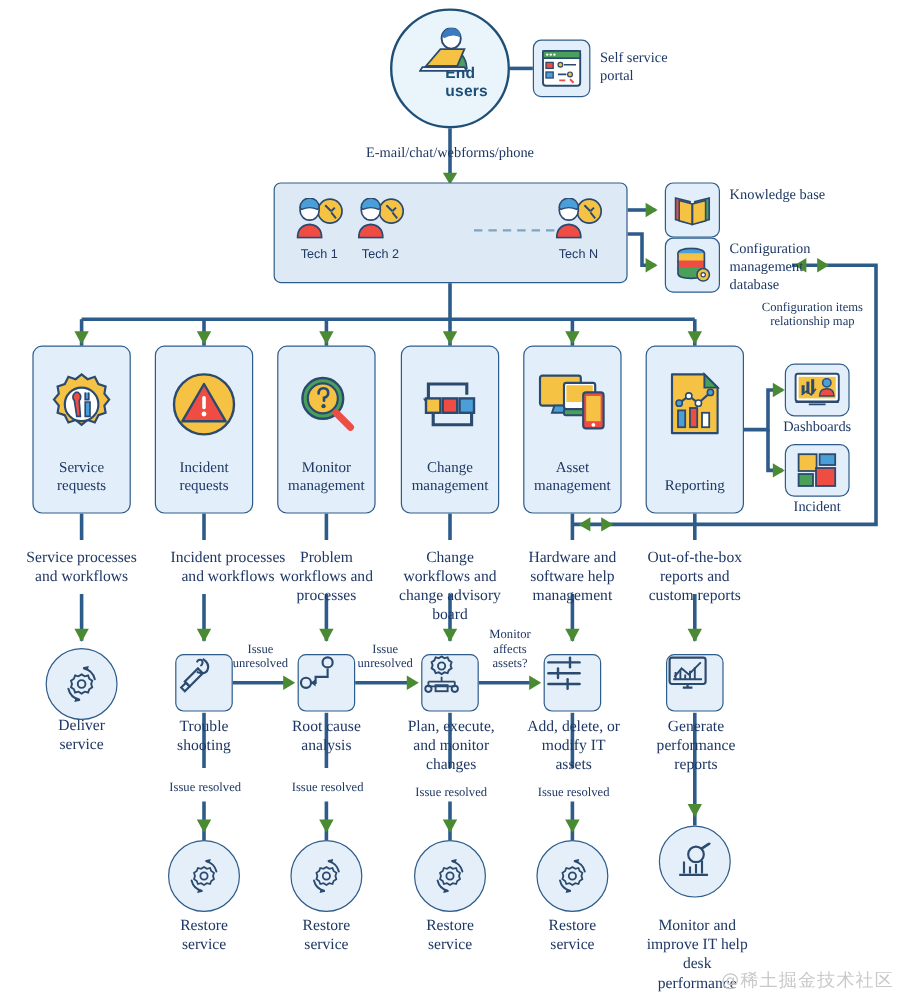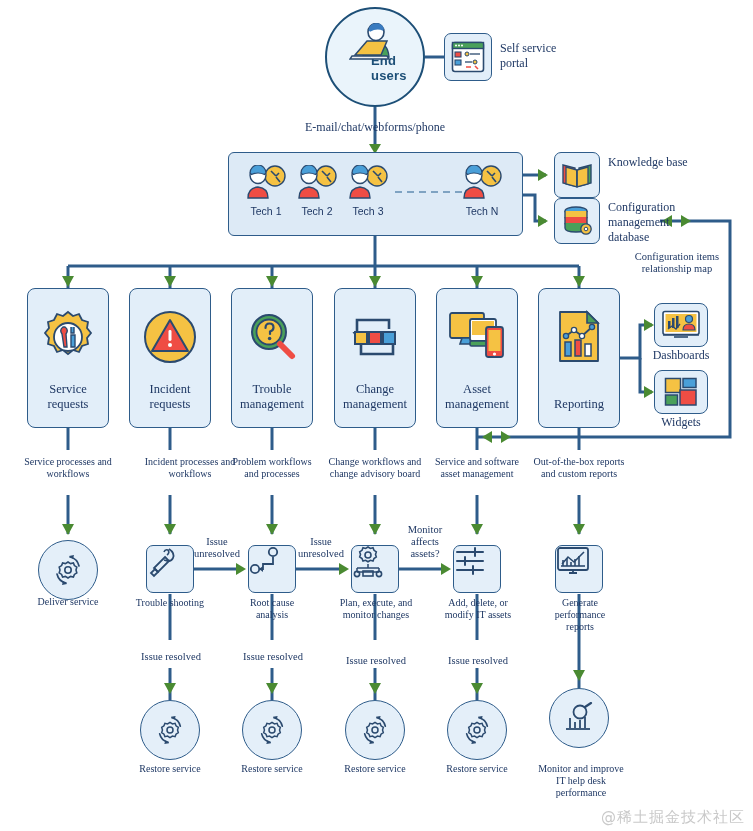--- a/index.html
+++ b/index.html
@@ -53,21 +53,21 @@
   .tech{position:absolute;top:12px;width:50px;text-align:center;}
   .tech .tname{
     font-family:"Liberation Sans",sans-serif;font-size:10.5px;color:#1f3864;
     margin-top:2px;
   }
 
   
   .txt{position:absolute;font-size:12px;line-height:1.2;color:#1f3864;text-align:center;}
   .txtL{position:absolute;font-size:12px;line-height:1.25;color:#1f3864;text-align:left;}
   .small{font-size:10.5px;line-height:1.15;}
-  .cap{font-size:10px;line-height:1.22;}
+  .cap{font-size:13px;line-height:1.22;}
 
   .watermark{
     position:absolute;right:8px;bottom:4px;
     font-size:15px;color:#c9c9c9;font-family:"DejaVu Sans",sans-serif;
     letter-spacing:1px;
   }
   .icon{display:block;}
 </style>
 </head>
 <body>
@@ -228,30 +228,20 @@
     <div class="tech" style="left:63px;">
       <svg width="46" height="34" viewBox="0 0 46 34">
         <circle cx="32" cy="11" r="10" fill="#f5c243" stroke="#2b4a6f" stroke-width="1.4"></circle>
         <path d="M28,6 l5,5 M33,12 l4,5 M36,8 l-3,3" stroke="#2b4a6f" stroke-width="1.6" fill="none"></path>
         <ellipse cx="15" cy="10" rx="8" ry="8.5" fill="#fff" stroke="#2b4a6f" stroke-width="1.4"></ellipse>
         <path d="M7,8 a8,8 0 0 1 16,0 l-1.5,1.5 q-6.5,-3 -13,0z" fill="#4a9fd8" stroke="#2b4a6f" stroke-width="1.2"></path>
         <path d="M5,33 q0,-10 10,-11 q10,1 10,11z" fill="#ef4d44" stroke="#2b4a6f" stroke-width="1.4"></path>
       </svg>
       <div class="tname">Tech 2</div>
     </div>
-    <div class="tech" style="left:114px;">
-      <svg width="46" height="34" viewBox="0 0 46 34">
-        <circle cx="32" cy="11" r="10" fill="#f5c243" stroke="#2b4a6f" stroke-width="1.4"></circle>
-        <path d="M28,6 l5,5 M33,12 l4,5 M36,8 l-3,3" stroke="#2b4a6f" stroke-width="1.6" fill="none"></path>
-        <ellipse cx="15" cy="10" rx="8" ry="8.5" fill="#fff" stroke="#2b4a6f" stroke-width="1.4"></ellipse>
-        <path d="M7,8 a8,8 0 0 1 16,0 l-1.5,1.5 q-6.5,-3 -13,0z" fill="#4a9fd8" stroke="#2b4a6f" stroke-width="1.2"></path>
-        <path d="M5,33 q0,-10 10,-11 q10,1 10,11z" fill="#ef4d44" stroke="#2b4a6f" stroke-width="1.4"></path>
-      </svg>
-      <div class="tname">Tech 3</div>
-    </div>
     <svg style="position:absolute;left:166px;top:37px;" width="70" height="4">
       <line x1="0" y1="2" x2="70" y2="2" stroke="#7fa3c2" stroke-width="2" stroke-dasharray="7,5"></line>
     </svg>
     <div class="tech" style="left:228px;">
       <svg width="46" height="34" viewBox="0 0 46 34">
         <circle cx="32" cy="11" r="10" fill="#f5c243" stroke="#2b4a6f" stroke-width="1.4"></circle>
         <path d="M28,6 l5,5 M33,12 l4,5 M36,8 l-3,3" stroke="#2b4a6f" stroke-width="1.6" fill="none"></path>
         <ellipse cx="15" cy="10" rx="8" ry="8.5" fill="#fff" stroke="#2b4a6f" stroke-width="1.4"></ellipse>
         <path d="M7,8 a8,8 0 0 1 16,0 l-1.5,1.5 q-6.5,-3 -13,0z" fill="#4a9fd8" stroke="#2b4a6f" stroke-width="1.2"></path>
         <path d="M5,33 q0,-10 10,-11 q10,1 10,11z" fill="#ef4d44" stroke="#2b4a6f" stroke-width="1.4"></path>
@@ -308,21 +298,21 @@
   <div class="node card bigcard" style="left:231px;top:288px;">
     <svg width="56" height="56" viewBox="0 0 56 56">
       <circle cx="25" cy="23" r="17" fill="#4aa05a" stroke="#2b4a6f" stroke-width="2"></circle>
       <path d="M25,6 a17,17 0 0 1 0,34 a17,17 0 0 0 0,-34z" fill="#ef4d44"></path>
       <circle cx="25" cy="23" r="12.5" fill="#f5c243" stroke="#2b4a6f" stroke-width="1.8"></circle>
       <path d="M21.5,19 q0,-4.5 4,-4.5 q4,0 4,4 q0,3 -3.5,4 l0,2.5" stroke="#2b4a6f" stroke-width="2.2" fill="none" stroke-linecap="round"></path>
       <circle cx="25.6" cy="29.5" r="1.8" fill="#2b4a6f"></circle>
       <path d="M36,35 l12,12" stroke="#ef4d44" stroke-width="6" stroke-linecap="round"></path>
       <path d="M36,35 l12,12" stroke="#2b4a6f" stroke-width="1.6" fill="none" opacity="0"></path>
     </svg>
-    <div class="cardlabel">Trouble management</div>
+    <div class="cardlabel">Monitor management</div>
   </div>
 
   <div class="node card bigcard" style="left:334px;top:288px;">
     <svg width="56" height="56" viewBox="0 0 56 56">
       <path d="M10,26 L10,11 L42,11 L42,20" fill="none" stroke="#2b4a6f" stroke-width="2.6"></path>
       <path d="M5.5,23 L14.5,23 L10,30 Z" fill="#2b4a6f"></path>
       <path d="M46,30 L46,45 L14,45 L14,36" fill="none" stroke="#2b4a6f" stroke-width="2.6"></path>
       <path d="M9.5,33 L18.5,33 L14,26 Z" fill="#2b4a6f"></path>
       <rect x="8" y="23" width="12" height="12" fill="#f5c243" stroke="#2b4a6f" stroke-width="2"></rect>
       <rect x="22" y="23" width="12" height="12" fill="#ef4d44" stroke="#2b4a6f" stroke-width="2"></rect>
@@ -378,27 +368,27 @@
   <div class="txt" style="left:646px;top:348px;width:70px;">Dashboards</div>
 
   <div class="node card" style="left:654px;top:370px;width:54px;height:44px;align-items:center;justify-content:center;">
     <svg width="34" height="30" viewBox="0 0 34 30">
       <rect x="1.5" y="1.5" width="15" height="14" fill="#f5c243" stroke="#2b4a6f" stroke-width="1.5"></rect>
       <rect x="19" y="1.5" width="13" height="9" fill="#4a9fd8" stroke="#2b4a6f" stroke-width="1.5"></rect>
       <rect x="1.5" y="18" width="12" height="10" fill="#4aa05a" stroke="#2b4a6f" stroke-width="1.5"></rect>
       <rect x="16" y="13" width="16" height="15" fill="#ef4d44" stroke="#2b4a6f" stroke-width="1.5"></rect>
     </svg>
   </div>
-  <div class="txt" style="left:648px;top:415px;width:66px;">Widgets</div>
+  <div class="txt" style="left:648px;top:415px;width:66px;">Incident</div>
 
   <div class="txt cap" style="left:20px;top:456px;width:96px;">Service processes and workflows</div>
   <div class="txt cap" style="left:122px;top:456px;width:96px;margin-left:20px;">Incident processes and workflows</div>
   <div class="txt cap" style="left:224px;top:456px;width:96px;">Problem workflows and processes</div>
   <div class="txt cap" style="left:327px;top:456px;width:96px;">Change workflows and change advisory board</div>
-  <div class="txt cap" style="left:429px;top:456px;width:96px;">Service and software asset management</div>
+  <div class="txt cap" style="left:429px;top:456px;width:96px;">Hardware and software help management</div>
   <div class="txt cap" style="left:531px;top:456px;width:96px;">Out-of-the-box reports and custom reports</div>
 
   <div class="node circle smallcircle" style="left:38px;top:540px;">
     <svg width="34" height="34" viewBox="0 0 34 34">
       <g fill="none" stroke="#2b4a6f" stroke-width="1.7" stroke-linecap="round">
         <path d="M6,21 a12,12 0 0 0 9,9"></path>
           <path d="M28,13 a12,12 0 0 0 -9,-9"></path>
         <path d="M12,28 l4,3 l-5,1z" fill="#2b4a6f" stroke="none"></path>
         <path d="M22,6 l-4,-3 l5,-1z" fill="#2b4a6f" stroke="none"></path>
       </g>

